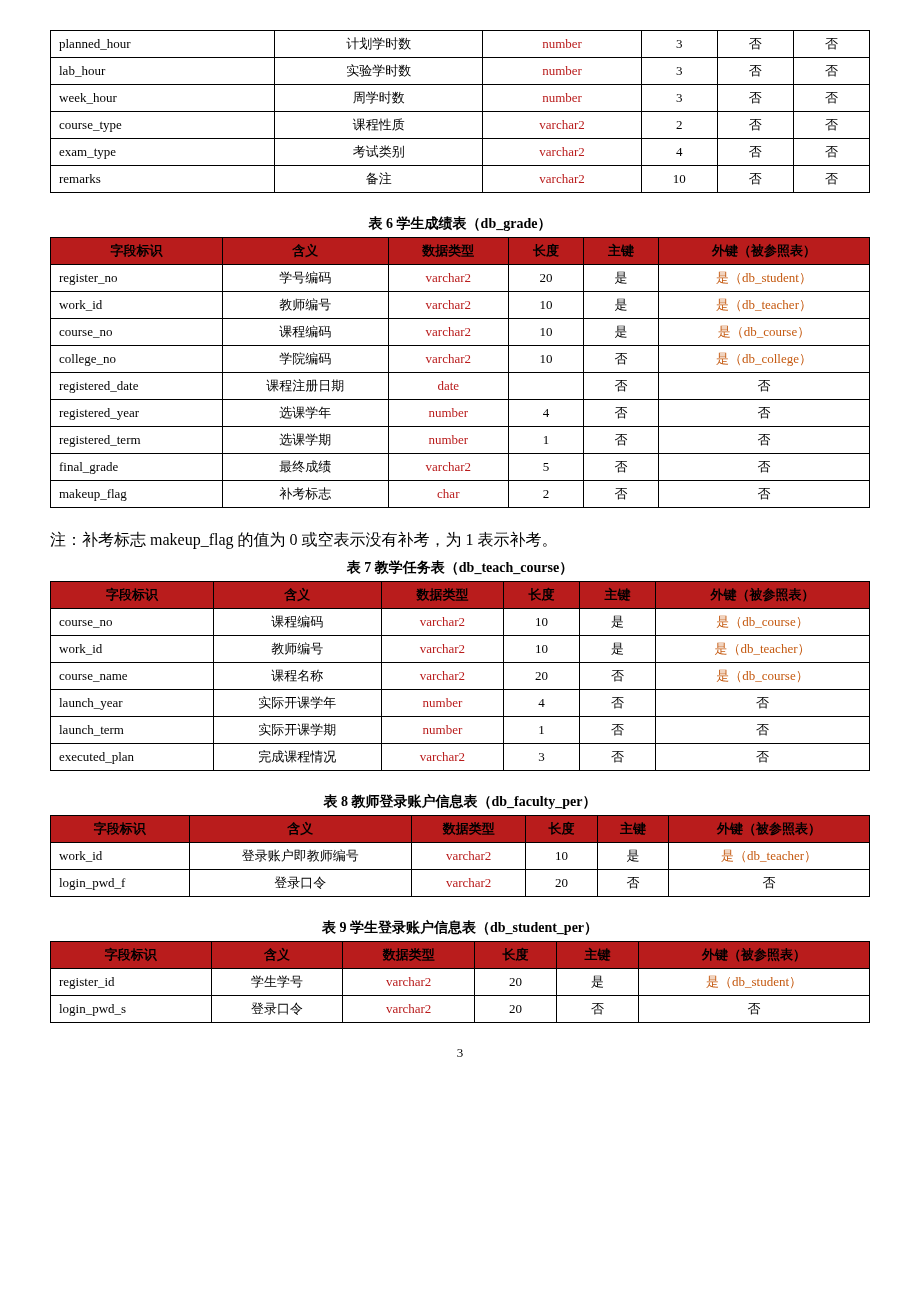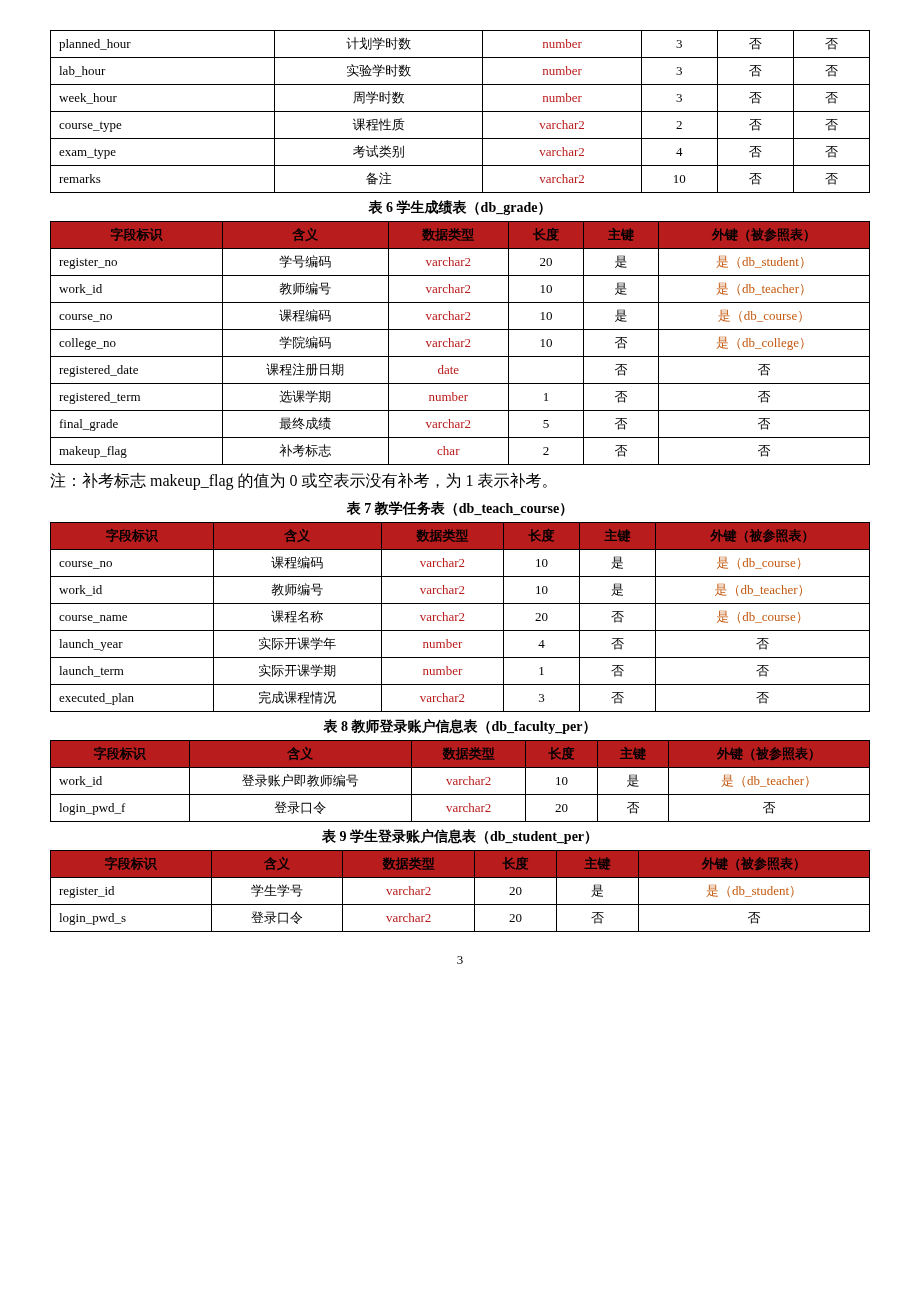--- a/index.html
+++ b/index.html
@@ -6,21 +6,21 @@
     body {
       background: #fff;
       font-family: "SimSun", "宋体", serif;
       font-size: 13px;
       color: #000;
       padding: 30px 50px;
     }
     table {
       border-collapse: collapse;
       width: 100%;
-      margin-bottom: 6px;
+      margin-bottom: 22px;
     }
     th, td {
       border: 1px solid #000;
       padding: 4px 8px;
       text-align: center;
     }
     th {
       background: #b91c1c;
       font-weight: bold;
     }
@@ -151,20 +151,28 @@
       </tr>
       <tr>
         <td>registered_date</td>
         <td>课程注册日期</td>
         <td class="blue">date</td>
         <td></td>
         <td>否</td>
         <td>否</td>
       </tr>
       <tr>
+        <td>registered_year</td>
+        <td>选课学年</td>
+        <td class="blue">number</td>
+        <td>4</td>
+        <td>否</td>
+        <td>否</td>
+      </tr>
+      <tr>
         <td>registered_term</td>
         <td>选课学期</td>
         <td class="blue">number</td>
         <td>1</td>
         <td>否</td>
         <td>否</td>
       </tr>
       <tr>
         <td>final_grade</td>
         <td>最终成绩</td>

